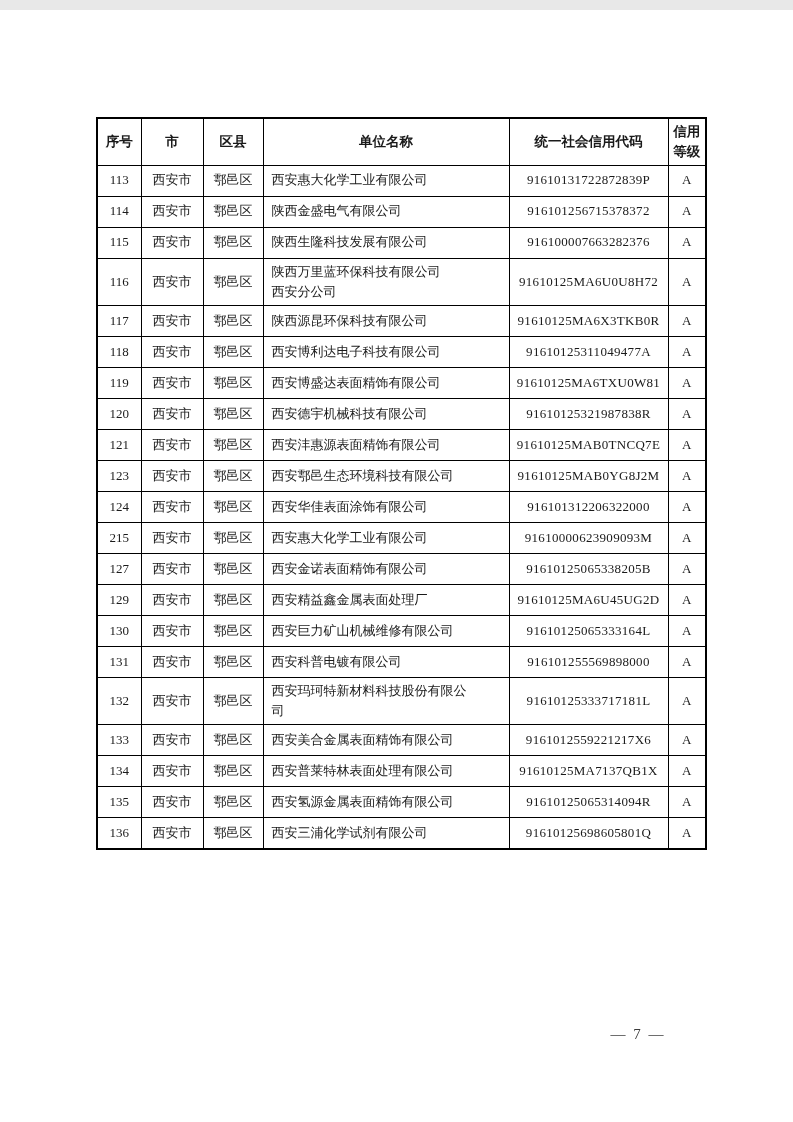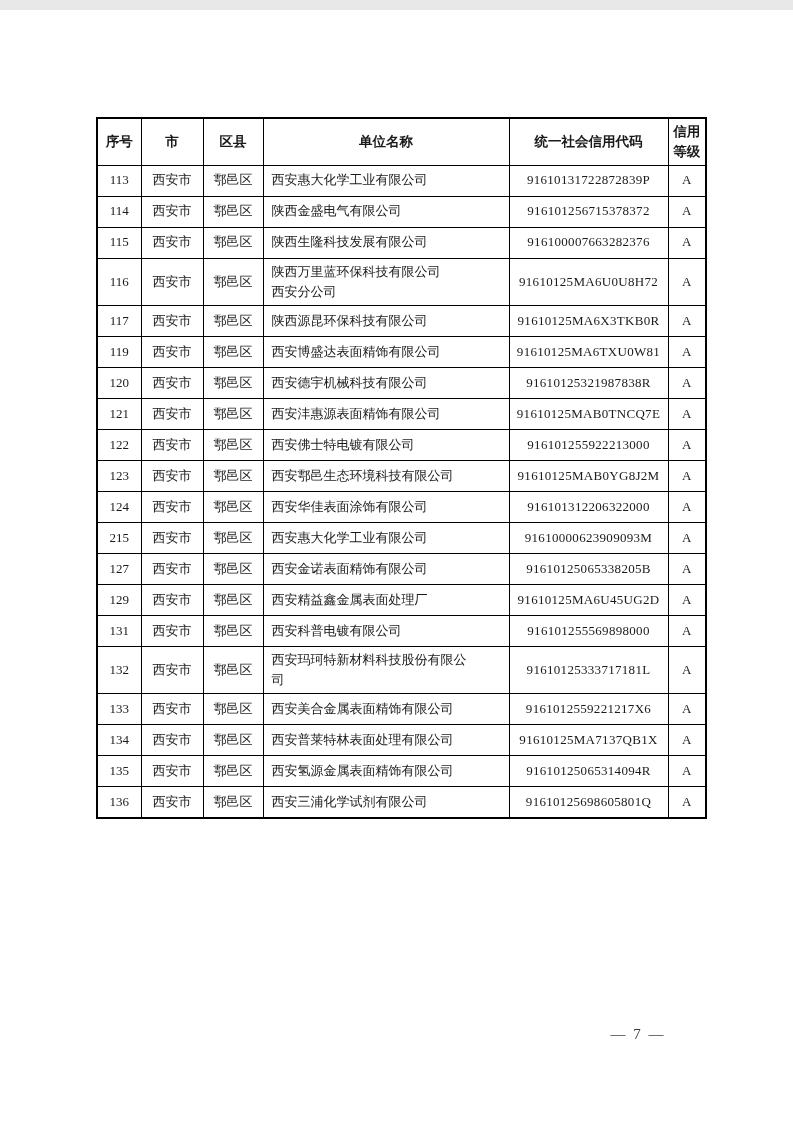--- a/index.html
+++ b/index.html
@@ -130,20 +130,28 @@
         </tr>
         <tr>
           <td class="col-no">117</td>
           <td class="col-city">西安市</td>
           <td class="col-district">鄠邑区</td>
           <td class="col-name">陕西源昆环保科技有限公司</td>
           <td class="col-code">91610125MA6X3TKB0R</td>
           <td class="col-grade">A</td>
         </tr>
         <tr>
+          <td class="col-no">118</td>
+          <td class="col-city">西安市</td>
+          <td class="col-district">鄠邑区</td>
+          <td class="col-name">西安博利达电子科技有限公司</td>
+          <td class="col-code">91610125311049477A</td>
+          <td class="col-grade">A</td>
+        </tr>
+        <tr>
           <td class="col-no">119</td>
           <td class="col-city">西安市</td>
           <td class="col-district">鄠邑区</td>
           <td class="col-name">西安博盛达表面精饰有限公司</td>
           <td class="col-code">91610125MA6TXU0W81</td>
           <td class="col-grade">A</td>
         </tr>
         <tr>
           <td class="col-no">120</td>
           <td class="col-city">西安市</td>
@@ -154,28 +162,20 @@
         </tr>
         <tr>
           <td class="col-no">121</td>
           <td class="col-city">西安市</td>
           <td class="col-district">鄠邑区</td>
           <td class="col-name">西安沣惠源表面精饰有限公司</td>
           <td class="col-code">91610125MAB0TNCQ7E</td>
           <td class="col-grade">A</td>
         </tr>
         <tr>
-          <td class="col-no">122</td>
-          <td class="col-city">西安市</td>
-          <td class="col-district">鄠邑区</td>
-          <td class="col-name">西安佛士特电镀有限公司</td>
-          <td class="col-code">916101255922213000</td>
-          <td class="col-grade">A</td>
-        </tr>
-        <tr>
           <td class="col-no">123</td>
           <td class="col-city">西安市</td>
           <td class="col-district">鄠邑区</td>
           <td class="col-name">西安鄠邑生态环境科技有限公司</td>
           <td class="col-code">91610125MAB0YG8J2M</td>
           <td class="col-grade">A</td>
         </tr>
         <tr>
           <td class="col-no">124</td>
           <td class="col-city">西安市</td>
@@ -199,20 +199,28 @@
           <td class="col-name">西安金诺表面精饰有限公司</td>
           <td class="col-code">91610125065338205B</td>
           <td class="col-grade">A</td>
         </tr>
         <tr>
           <td class="col-no">129</td>
           <td class="col-city">西安市</td>
           <td class="col-district">鄠邑区</td>
           <td class="col-name">西安精益鑫金属表面处理厂</td>
           <td class="col-code">91610125MA6U45UG2D</td>
+          <td class="col-grade">A</td>
+        </tr>
+        <tr>
+          <td class="col-no">130</td>
+          <td class="col-city">西安市</td>
+          <td class="col-district">鄠邑区</td>
+          <td class="col-name">西安巨力矿山机械维修有限公司</td>
+          <td class="col-code">91610125065333164L</td>
           <td class="col-grade">A</td>
         </tr>
         <tr>
           <td class="col-no">131</td>
           <td class="col-city">西安市</td>
           <td class="col-district">鄠邑区</td>
           <td class="col-name">西安科普电镀有限公司</td>
           <td class="col-code">916101255569898000</td>
           <td class="col-grade">A</td>
         </tr>

